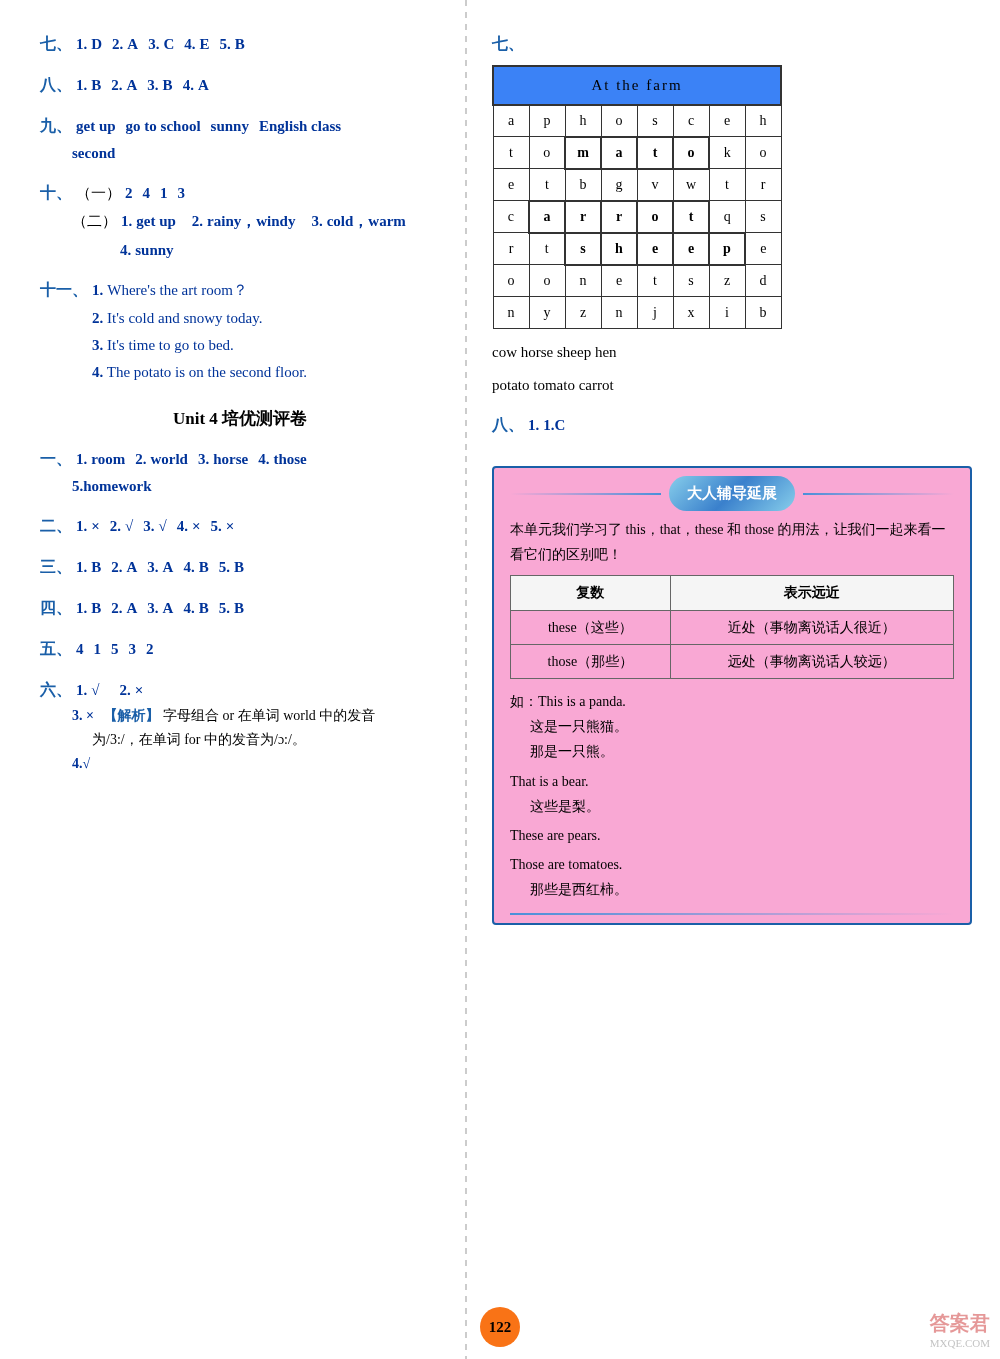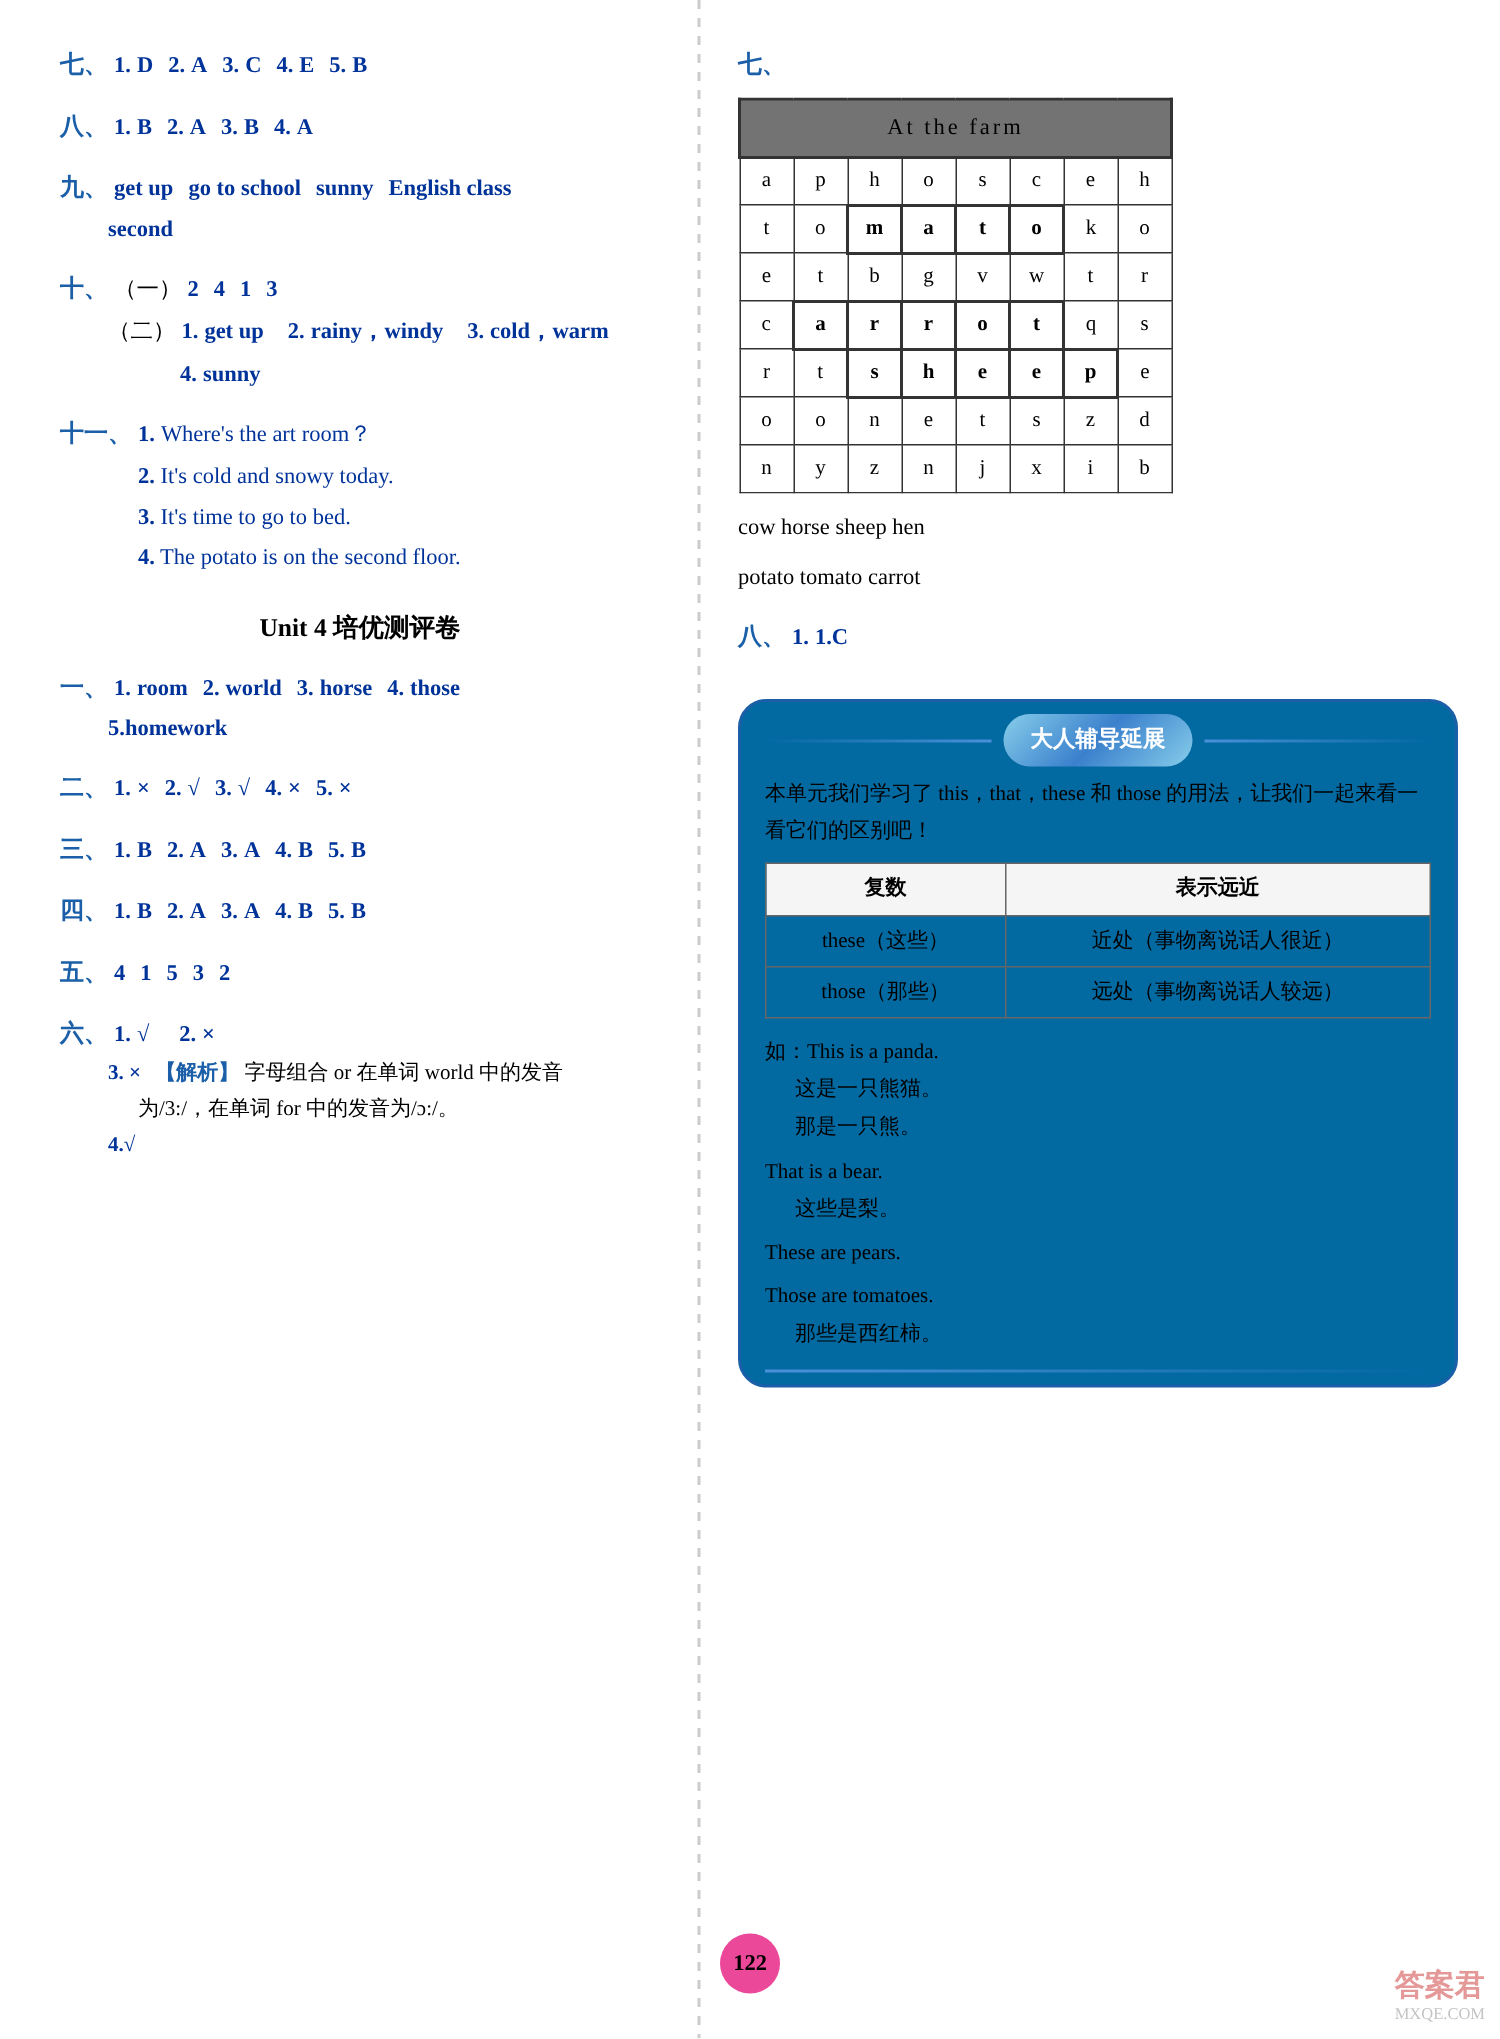--- a/index.html
+++ b/index.html
@@ -72,48 +72,48 @@
     }
     .farm-table thead th {
       background: #fff;
       font-weight: normal;
       font-size: 15px;
       letter-spacing: 2px;
     }
     
     .guide-box {
       border: 2px solid #1a5fa8;
-      border-radius: 19px;
+      border-radius: 4px;
       padding: 8px 16px;
       margin: 26px 0;
       position: relative;
-      background: #0369a1;
+      background: #f9a8d4;
     }
     
     .demo-table {
       border-collapse: collapse;
       width: 100%;
       margin: 8px 0;
       font-size: 14px;
     }
     .demo-table th, .demo-table td {
       border: 1px solid #666;
       padding: 4px 10px;
       text-align: center;
     }
     .demo-table th {
       background: #f5f5f5;
       font-weight: bold;
     }
     .page-num {
       position: absolute;
-      bottom: 30px;
+      bottom: 12px;
       left: 50%;
       transform: translateX(-50%);
-      background: #ec4899;
+      background: #f97316;
       border-radius: 50%;
       width: 40px;
       height: 40px;
       display: flex;
       align-items: center;
       justify-content: center;
       font-size: 15px;
       font-weight: bold;
     }
     .watermark {
@@ -325,21 +325,21 @@
   <div class="divider"></div>
 
   <div class="right-col">
 
     <div class="section-block">
       <span class="section-num">七、</span>
       <div style="margin-top:6px; overflow-x:auto;">
         <table class="farm-table">
           <thead>
             <tr>
-              <th colspan="8" style="border:2px solid #333; background:#737373; font-size:15px; padding:5px;">At the farm</th>
+              <th colspan="8" style="border:2px solid #333; background:#3b82f6; font-size:15px; padding:5px;">At the farm</th>
             </tr>
           </thead>
           <tbody id="farm-tbody">
           <tr>
                 <td>a</td>
                 <td>p</td>
                 <td>h</td>
                 <td>o</td>
                 <td>s</td>
                 <td>c</td>

